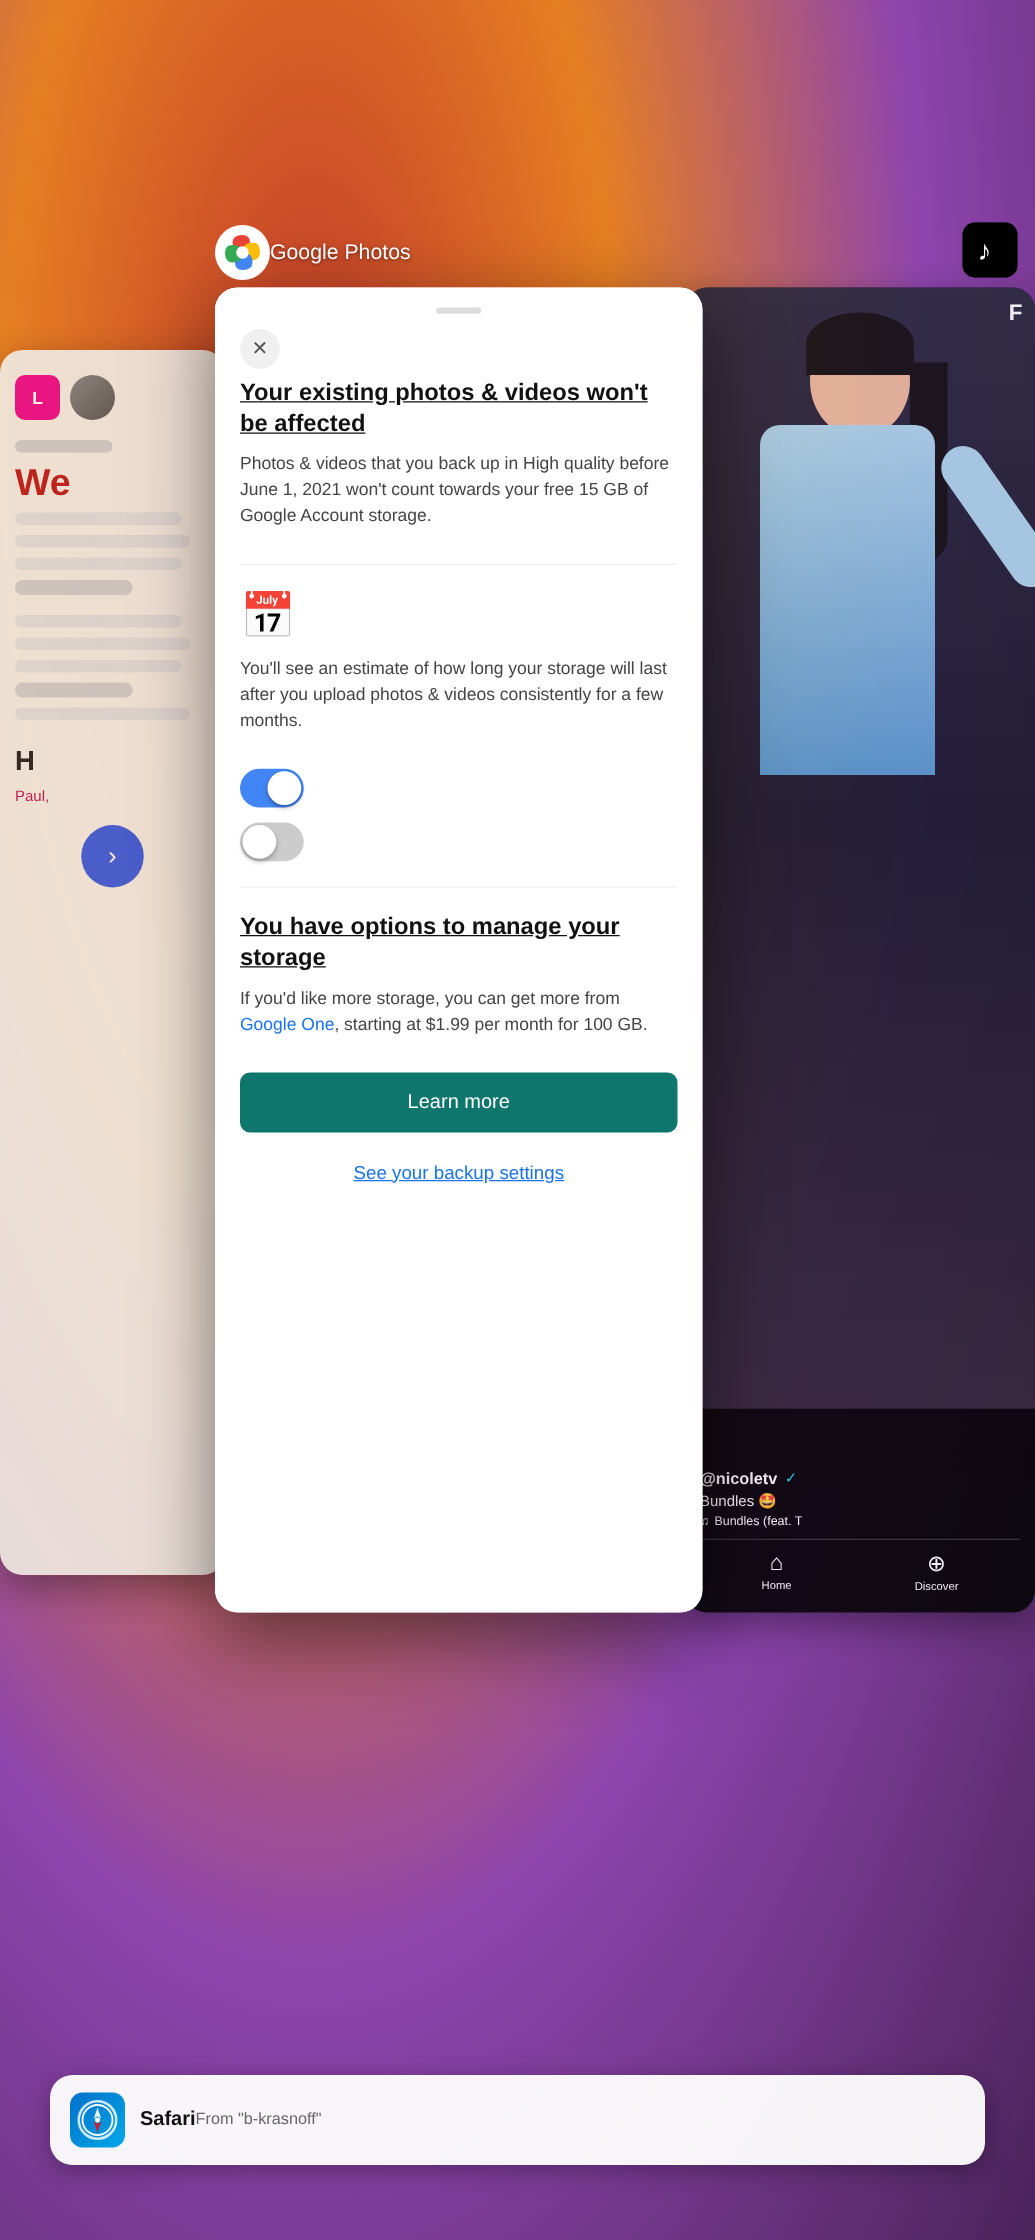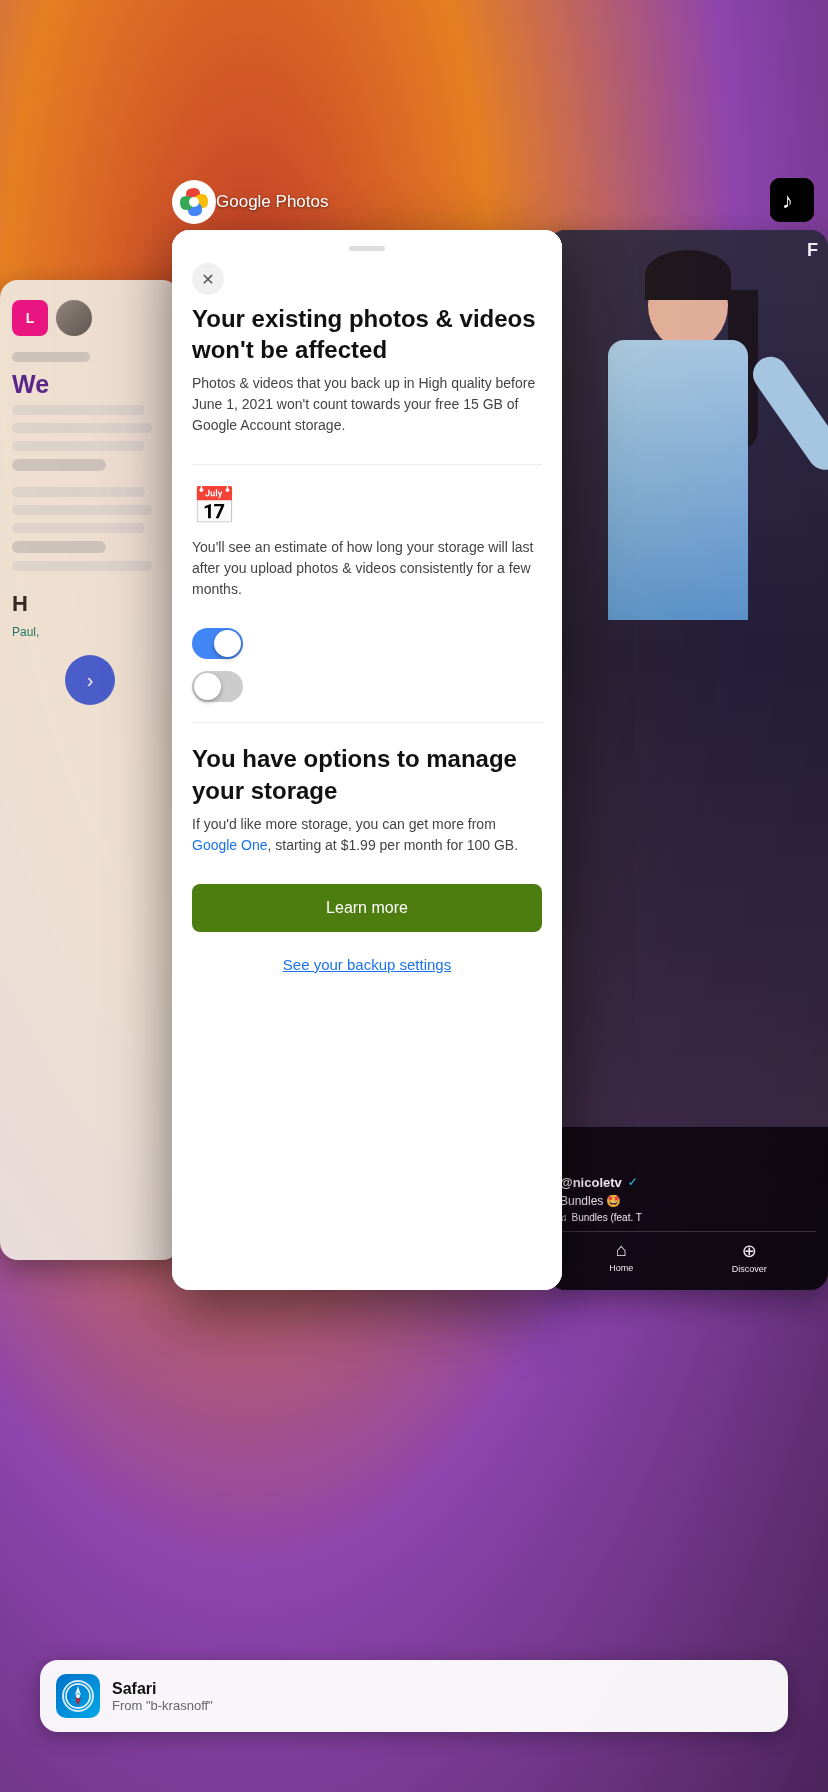--- a/index.html
+++ b/index.html
@@ -280,25 +280,26 @@
       margin-bottom: 28px;
     }
 
     .section-icon {
       font-size: 36px;
       margin-bottom: 10px;
       display: block;
     }
 
     .section-title {
-      font-size: 24px;
+      font-size: 19px;
       font-weight: 700;
       color: #111;
       margin-bottom: 8px;
       line-height: 1.3;
+      text-decoration: underline;
     }
 
     .section-body {
       font-size: 14px;
       color: #444;
       line-height: 1.5;
     }
 
     .divider {
       height: 1px;
@@ -357,21 +358,21 @@
 
     .storage-link {
       color: #1a73e8;
       text-decoration: none;
     }
 
     .learn-more-btn {
       display: block;
       width: 100%;
       padding: 15px;
-      background: #4d7c0f;
+      background: #0f766e;
       color: #fff;
       border: none;
       border-radius: 8px;
       font-size: 16px;
       font-weight: 500;
       text-align: center;
       cursor: pointer;
       margin-bottom: 16px;
     }
 
@@ -433,21 +434,20 @@
       border-radius: 50%;
       border: 2px solid rgba(255,255,255,0.8);
       display: flex;
       align-items: center;
       justify-content: center;
       font-size: 18px;
     }
 
     .bottom-bar-text {
       display: flex;
-      flex-direction: column;
     }
 
     .bottom-bar-title {
       font-size: 16px;
       font-weight: 600;
       color: #111;
     }
 
     .bottom-bar-subtitle {
       font-size: 13px;
@@ -461,41 +461,41 @@
 
 <div class="app-switcher">
 
   <div class="card-left">
     <div class="left-card-inner">
       <div class="left-header-icons">
         <div class="lyft-icon">L</div>
         <div class="avatar-circle" style="background: linear-gradient(135deg,#888,#555);"></div>
       </div>
       <div style="height:10px;background:#ccc;border-radius:5px;width:50%;margin-bottom:8px;"></div>
-      <div style="font-size:25px;font-weight:700;color:#4c1d95;margin-bottom:6px;">We</div>
+      <div style="font-size:30px;font-weight:700;color:#b91c1c;margin-bottom:6px;">We</div>
       <div class="left-card-lines">
         <div class="line-medium"></div>
         <div class="line-long"></div>
         <div class="line-medium"></div>
         <div class="line-short"></div>
       </div>
       <div style="margin-top:16px;">
         <div class="line-medium"></div>
         <div style="height:8px;"></div>
         <div class="line-long"></div>
         <div style="height:8px;"></div>
         <div class="line-medium"></div>
         <div style="height:8px;"></div>
         <div class="line-short"></div>
         <div style="height:8px;"></div>
         <div class="line-long"></div>
       </div>
       <div style="margin-top:20px;font-size:22px;font-weight:700;color:#222;">H</div>
       <div style="height:8px;"></div>
-      <div style="font-size:12px;color:#0f766e;">Paul,</div>
+      <div style="font-size:12px;color:#be185d;">Paul,</div>
       <div style="margin-top:16px;">
         <div style="width:50px;height:50px;border-radius:50%;background:#3b5bdb;margin:0 auto;display:flex;align-items:center;justify-content:center;">
           <span style="color:#fff;font-size:20px;">›</span>
         </div>
       </div>
     </div>
   </div>
 
   <div class="card-right">
     <div class="tiktok-video-bg">

